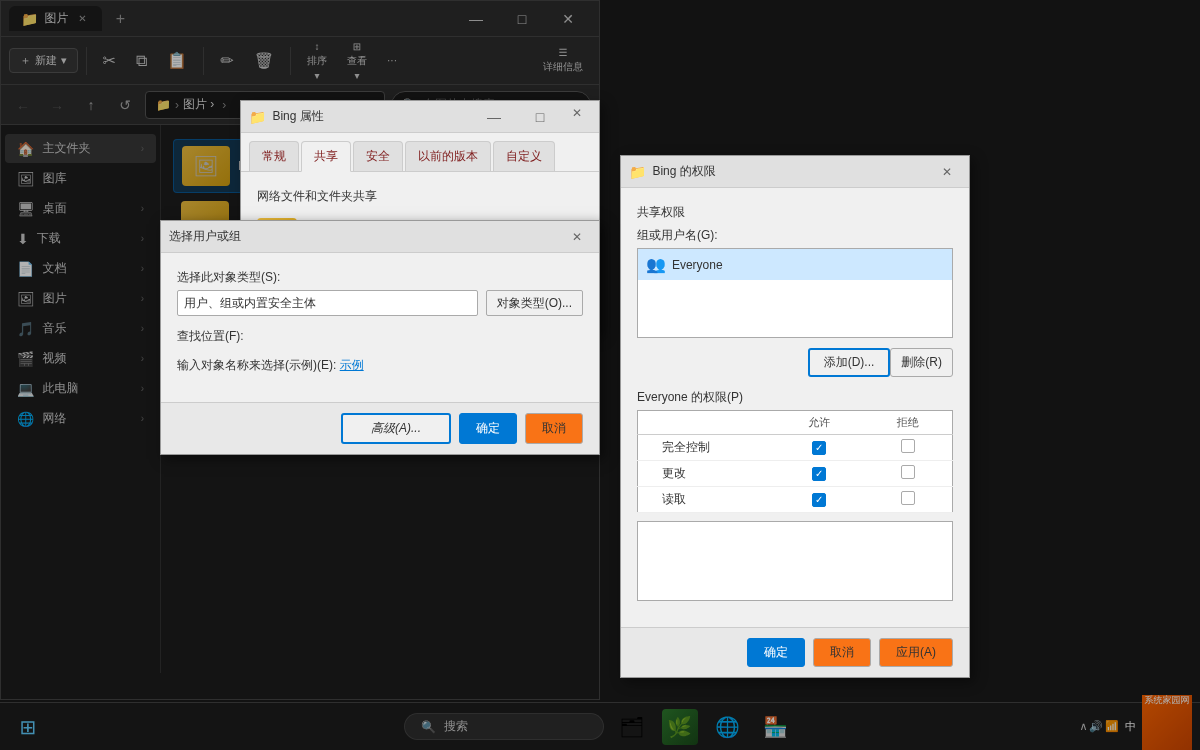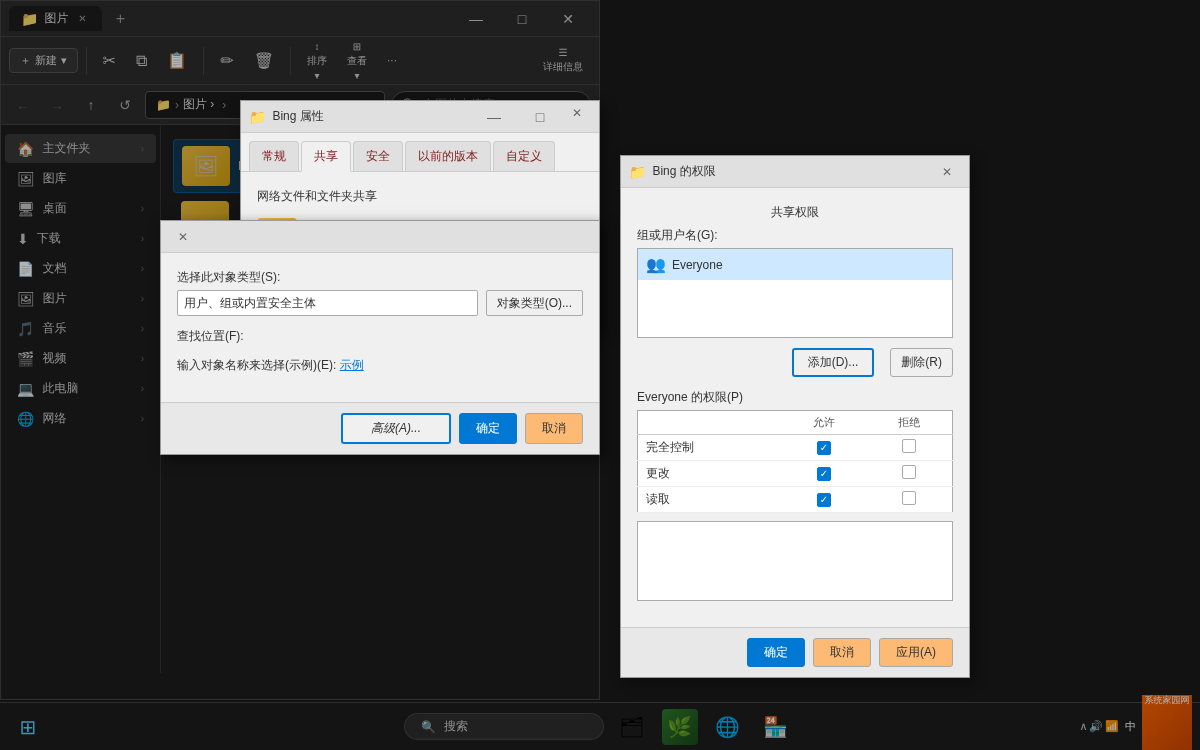--- a/index.html
+++ b/index.html
@@ -386,21 +386,21 @@
       justify-content: flex-end;
       gap: 8px;
       padding: 10px 16px;
       border-top: 1px solid #ccc;
       background: #e8e8e8;
     }
     .dialog-btn {
       padding: 5px 16px;
       font-size: 12px;
       border: 1px solid #aaa;
-      background: #fdba74;
+      background: #f97316;
       border-radius: 3px;
       cursor: pointer;
       color: #333;
     }
     .dialog-btn.primary { background: #0078d4; color: #fff; border-color: #0078d4; }
 
     
     .dialog-select-user {
       position: absolute;
       top: 220px;
@@ -498,21 +498,21 @@
       padding: 6px 8px;
       font-size: 12px;
       color: #333;
       cursor: pointer;
     }
     .perms-list-item.selected { background: #cde8ff; }
     .perms-list-item .user-icon { font-size: 16px; color: #444; }
     .perms-action-row {
       display: flex;
       justify-content: flex-end;
-      gap: 16px;
+      gap: 0;
       margin-bottom: 12px;
     }
     .add-btn {
       padding: 4px 14px;
       font-size: 12px;
       border: 2px solid #0078d4;
       background: #f0f0f0;
       border-radius: 3px;
       cursor: pointer;
       color: #333;
@@ -540,21 +540,21 @@
       text-align: left;
       border-bottom: 1px solid #ccc;
       font-weight: 500;
     }
     .perms-table th:last-child, .perms-table th:nth-last-child(2) {
       text-align: center;
     }
     .perms-table td {
       font-size: 12px;
       color: #333;
-      padding: 4px 8px;
+      padding: 4px 24px;
       border-bottom: 1px solid #eee;
     }
     .perms-table td:last-child, .perms-table td:nth-last-child(2) {
       text-align: center;
     }
     .checkbox-checked {
       width: 14px; height: 14px;
       background: #0078d4;
       border: 1px solid #0078d4;
       display: inline-flex; align-items: center; justify-content: center;
@@ -768,20 +768,21 @@
   </div>
   <div class="dialog-footer">
     <button class="dialog-btn primary">确定</button>
     <button class="dialog-btn">取消</button>
     <button class="dialog-btn">应用(A)</button>
   </div>
 </div>
 
 <div class="dialog-select-user">
   <div class="dialog-titlebar">
+    <span class="dialog-title-text">选择用户或组</span>
     <div class="dialog-close-btn">✕</div>
   </div>
   <div class="dialog-content">
     <div class="form-row">
       <span class="form-label">选择此对象类型(S):</span>
       <div class="form-input-row">
         <div class="form-input" style="display:flex;align-items:center;">
           <span>用户、组或内置安全主体</span>
         </div>
         <button class="form-side-btn">对象类型(O)...</button>
@@ -804,21 +805,21 @@
   </div>
 </div>
 
 <div class="dialog-bing-perms">
   <div class="dialog-titlebar">
     <span class="dialog-title-icon">📁</span>
     <span class="dialog-title-text">Bing 的权限</span>
     <div class="dialog-close-btn">✕</div>
   </div>
   <div class="dialog-content">
-    <div class="form-label" style="margin-bottom:6px;font-weight:500;text-align:center;">共享权限</div>
+    <div class="form-label" style="margin-bottom:6px;font-weight:500;">共享权限</div>
     <div class="form-label" style="margin-bottom:4px;">组或用户名(G):</div>
     <div class="perms-list">
       <div class="perms-list-item selected">
         <span class="user-icon">👥</span>
         <span>Everyone</span>
       </div>
     </div>
     <div class="perms-action-row">
       <button class="add-btn">添加(D)...</button>
       <button class="remove-btn">删除(R)</button>

